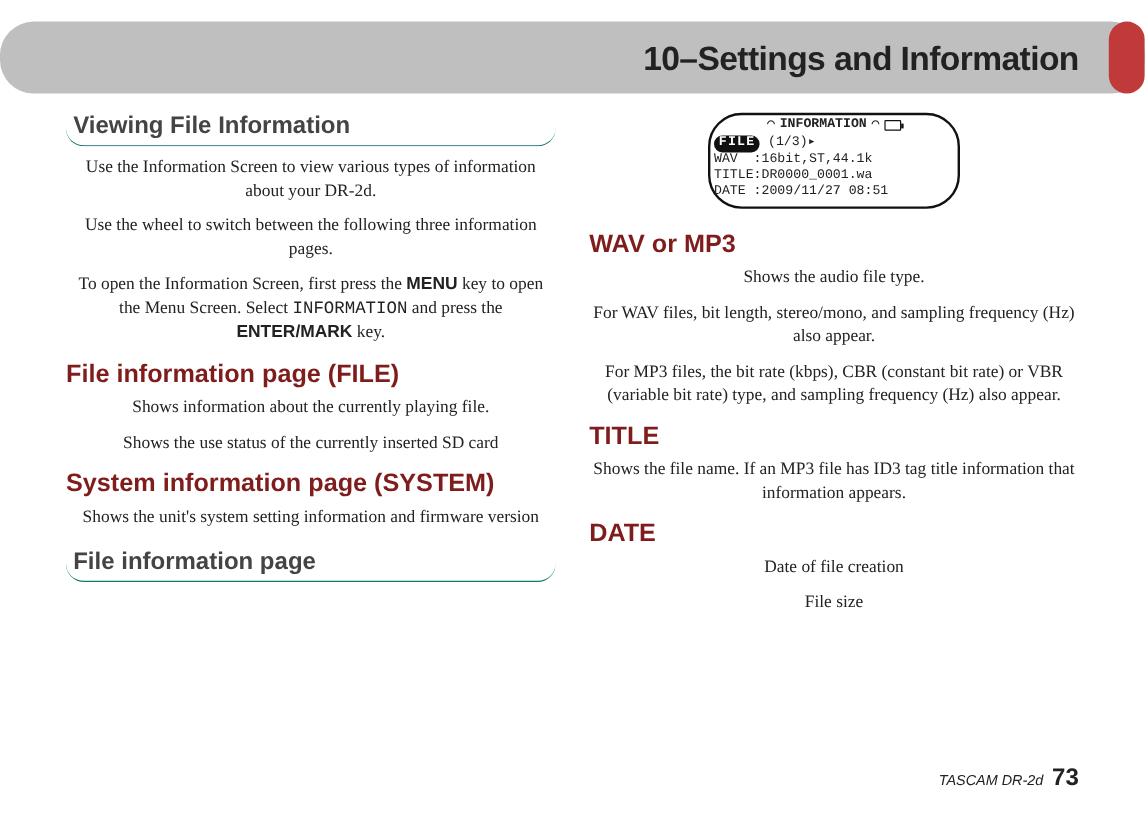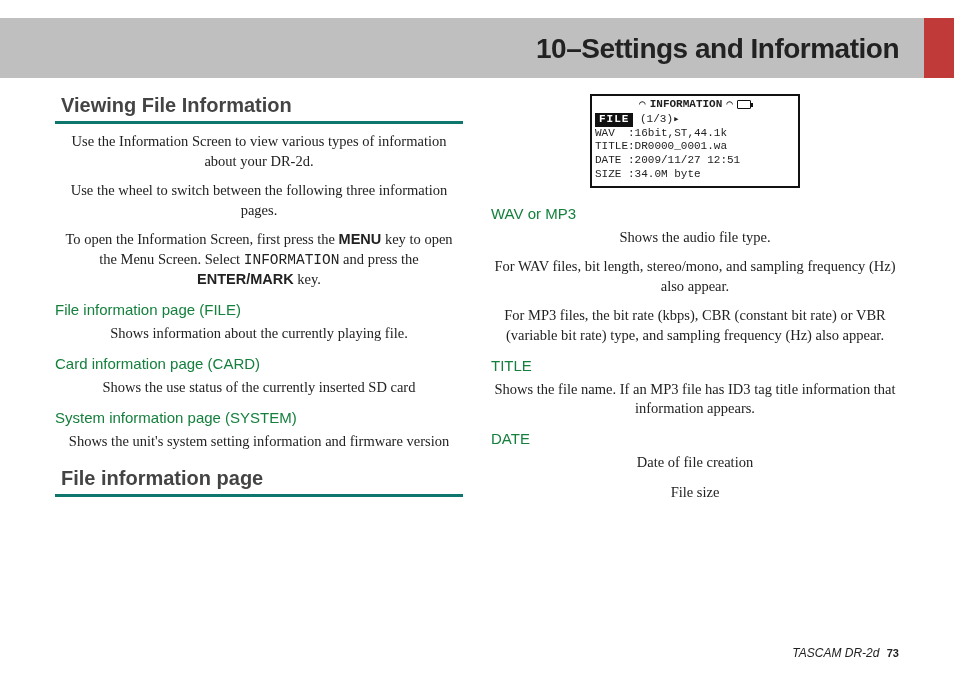--- a/index.html
+++ b/index.html
@@ -1,15 +1,15 @@
 <!DOCTYPE html>
 <html><head>
 <meta charset="utf-8">
 <style>
-  * { box-sizing: border-box; margin: 0; padding: 0; }
+  * { box-sizing: border-box; margin: 0; padding: 0; border-radius: 28px; }
   html, body { width: 954px; height: 680px; background: #fff; font-family: "Times New Roman", Times, serif; color: #222; }
 
   .page { position: relative; width: 954px; height: 680px; background: #fff; padding: 0 55px 0 55px; }
 
   
   .header-band {
     position: absolute; left: 0; right: 0; top: 18px; height: 60px;
     background: #bfbfbf;
   }
   .header-red {
@@ -25,26 +25,26 @@
 
   .content {
     position: absolute; top: 90px; left: 55px; right: 55px; bottom: 50px;
     display: flex; gap: 28px;
   }
   .col { flex: 1 1 0; font-size: 14.5px; line-height: 1.35; }
   .col p { margin: 4px 0 10px 0; text-align: center; }
 
   h2.section {
     font-family: Arial, Helvetica, sans-serif; font-weight: 700;
-    color: #444; font-size: 20px; border-bottom: 3px solid #0f766e;
+    color: #444; font-size: 20px; border-bottom: 1px solid #0f766e;
     padding: 0 0 2px 6px; margin: 2px 0 8px 0;
   }
   h3.sub {
-    font-family: Arial, Helvetica, sans-serif; font-weight: 400;
-    color: #15803d; font-size: 15px; margin: 8px 0 2px 0;
+    font-family: Arial, Helvetica, sans-serif; font-weight: 700;
+    color: #7f1d1d; font-size: 21px; margin: 8px 0 2px 0;
   }
   .bold-sans { font-family: Arial, Helvetica, sans-serif; font-weight: 700; }
   .mono { font-family: "Courier New", monospace; letter-spacing: 0; }
 
   
   .lcd-wrap { display: flex; justify-content: center; margin: 4px 0 16px 0; }
   .lcd {
     width: 210px; border: 2px solid #111; background: #fff;
     font-family: "Courier New", monospace; font-size: 11px; line-height: 1.25;
     padding: 2px 3px 4px 3px;
@@ -59,21 +59,21 @@
   .lcd-title-row .batt::after { content:""; position:absolute; right:-3px; top:2px; width:2px; height:4px; background:#111; }
   .lcd-label-row { font-weight: 400; margin-top: 1px; }
   .lcd-label-row .chip { display:inline-block; background:#111; color:#fff; padding:0 4px; font-weight:700; letter-spacing:1px;}
   .lcd-row { white-space: pre; }
 
   .footer {
     position: absolute; bottom: 20px; right: 55px;
     font-family: Arial, Helvetica, sans-serif; font-style: italic;
     font-size: 12px; color: #222;
   }
-  .footer .pagenum { font-style: normal; font-weight: 700; font-size: 11px; margin-left: 4px; }
+  .footer .pagenum { font-style: normal; font-weight: 700; font-size: 20px; margin-left: 4px; }
 </style>
 </head>
 <body>
 
 <div class="page">
   <div class="header-band"></div>
   <div class="header-red"></div>
   <div class="chapter-title">10–Settings and Information</div>
 
   <div class="content">
@@ -82,21 +82,20 @@
       <h2 class="section">Viewing File Information</h2>
       <p>Use the Information Screen to view various types of information about your DR-2d.</p>
       <p>Use the wheel to switch between the following three information pages.</p>
       <p>
         <span>To open the Information Screen, first press the </span><span class="bold-sans">MENU</span><span> key to open the Menu Screen. Select </span><span class="mono">INFORMATION</span><span> and press the </span><span class="bold-sans">ENTER/MARK</span><span> key.</span>
       </p>
 
       <h3 class="sub">File information page (FILE)</h3>
       <p>Shows information about the currently playing file.</p>
 
-      <h3 class="sub">Card information page (CARD)</h3>
       <p>Shows the use status of the currently inserted SD card</p>
 
       <h3 class="sub">System information page (SYSTEM)</h3>
       <p>Shows the unit's system setting information and firmware version</p>
 
       <h2 class="section" style="margin-top:14px">File information page</h2>
     </div>
 
     <div class="col">
       <div class="lcd-wrap">
@@ -106,22 +105,21 @@
             <span class="lt">INFORMATION</span>
             <span class="arc">⌒</span>
             <span class="batt"></span>
           </div>
           <div class="lcd-label-row">
             <span class="chip">FILE</span>
             <span>(1/3)</span>▸
           </div>
           <div class="lcd-row">WAV  :16bit,ST,44.1k</div>
           <div class="lcd-row">TITLE:DR0000_0001.wa</div>
-          <div class="lcd-row">DATE :2009/11/27 12:51</div>
-          <div class="lcd-row">SIZE :34.0M byte</div>
+          <div class="lcd-row">DATE :2009/11/27 08:51</div>
         </div>
       </div>
 
       <h3 class="sub">WAV or MP3</h3>
       <p>Shows the audio file type.</p>
       <p>For WAV files, bit length, stereo/mono, and sampling frequency (Hz) also appear.</p>
       <p>For MP3 files, the bit rate (kbps), CBR (constant bit rate) or VBR (variable bit rate) type, and sampling frequency (Hz) also appear.</p>
 
       <h3 class="sub">TITLE</h3>
       <p>Shows the file name. If an MP3 file has ID3 tag title information that information appears.</p>

